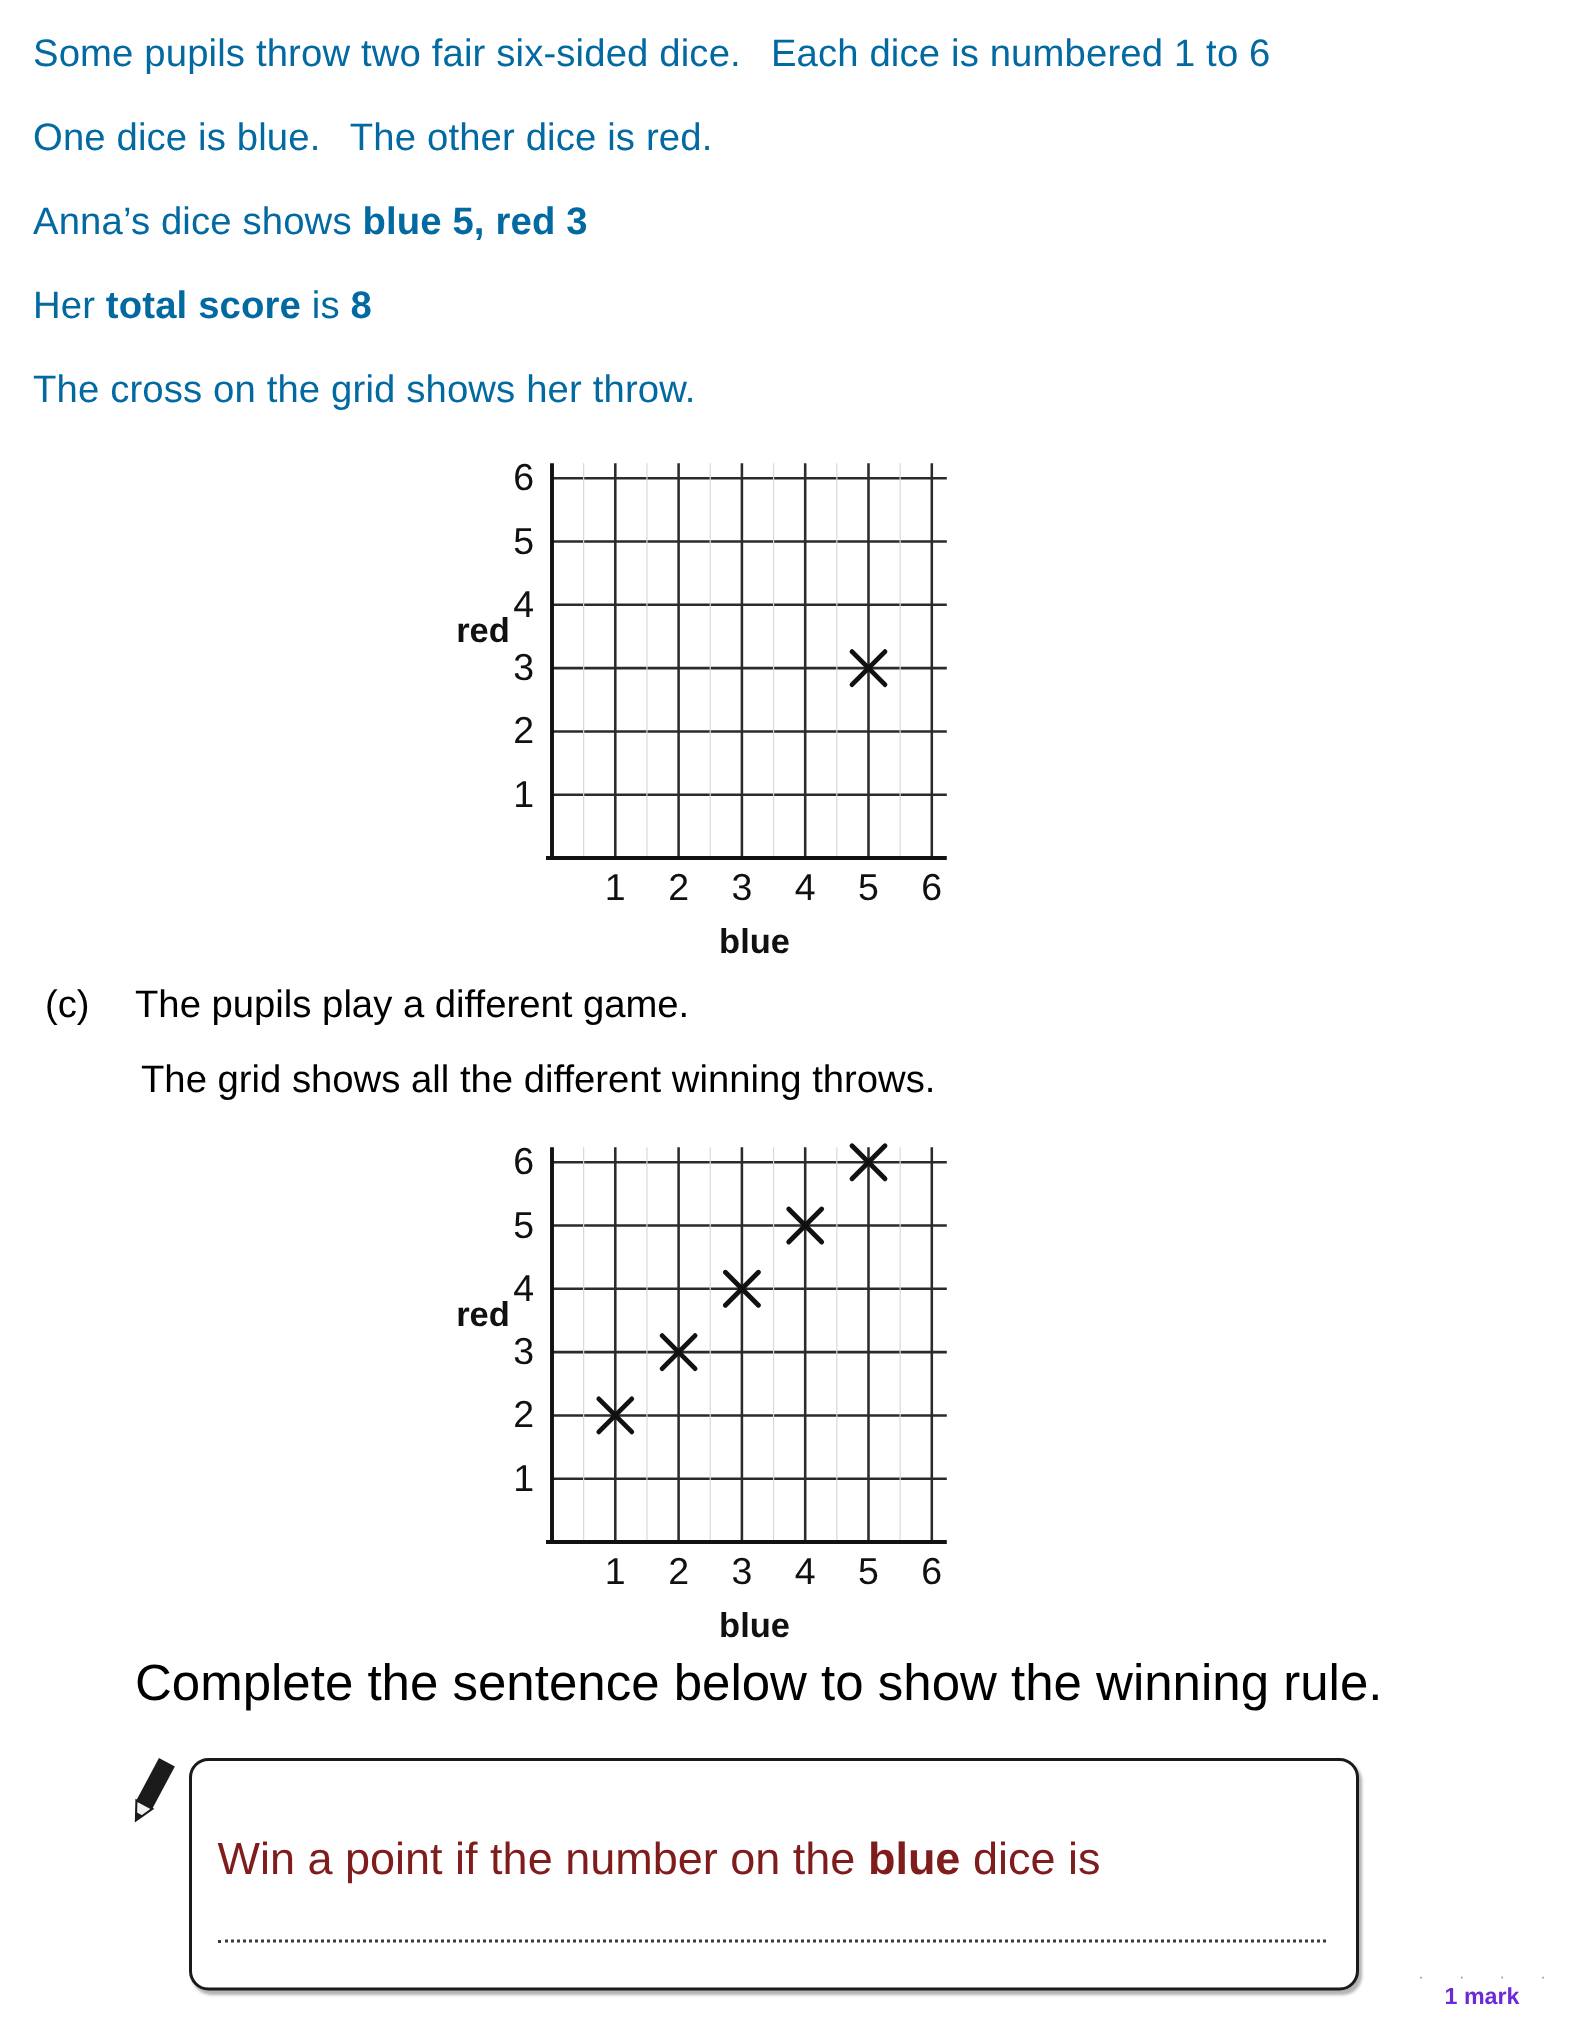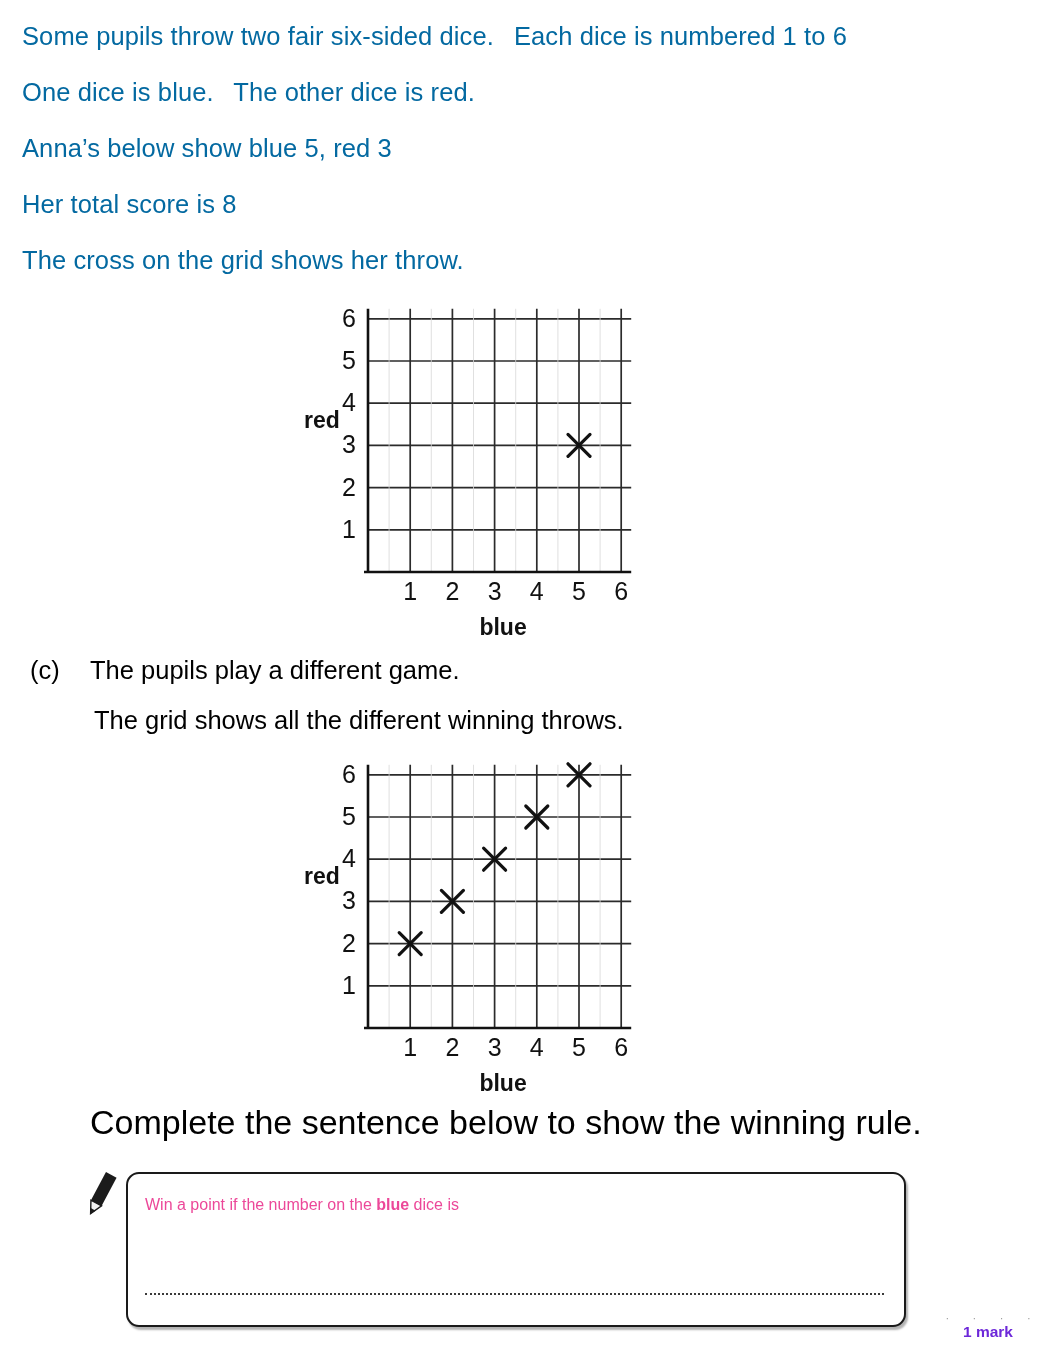--- a/index.html
+++ b/index.html
@@ -24,21 +24,21 @@
     top: 8px;
     width: 1020px;
   }
   .stem-line {
     font-size: 25.5px;
     line-height: 56px;
     letter-spacing: 0.1px;
     white-space: nowrap;
     color: #0369a1;
   }
-  .stem-line b { font-weight: 400; }
+  .stem-line b { font-weight: 700; }
 
   
   .part-c {
     position: absolute;
     left: 30px;
     top: 645px;
     width: 1000px;
   }
   .part-c-row {
     display: flex;
@@ -102,23 +102,24 @@
     color: #111;
     white-space: nowrap;
   }
   .answer-box-body {
     flex: 1 1 auto;
     position: relative;
     padding: 22px 0 0 17px;
     box-sizing: border-box;
   }
   .answer-prompt {
-    font-size: 16px;
-    white-space: nowrap;
-    color: #ec4899;
+    font-size: 30px;
+    white-space: nowrap;
+    color: #7f1d1d;
+    margin-top: 27px;
   }
   .answer-prompt b { font-weight: 700; }
   .answer-dots {
     position: absolute;
     left: 17px;
     right: 20px;
     bottom: 30px;
     border-bottom: 2.5px dotted #3a3a3a;
     height: 0;
   }
@@ -153,21 +154,21 @@
     color: #6d28d9;
     line-height: 18px;
   }
 </style>
 </head>
 <body>
 
 <div class="stem">
   <div class="stem-line">Some pupils throw two fair six-sided dice.  Each dice is numbered 1 to 6</div>
   <div class="stem-line">One dice is blue.  The other dice is red.</div>
-  <div class="stem-line"><span>Anna’s below show </span><b>blue 5, red 3</b></div>
+  <div class="stem-line"><span>Anna’s dice shows </span><b>blue 5, red 3</b></div>
   <div class="stem-line"><span>Her </span><b>total score</b><span> is </span><b>8</b></div>
   <div class="stem-line">The cross on the grid shows her throw.</div>
 </div>
 
 <div class="graph" id="graph-0" style="left:268px; top:292px;">
     <svg width="400" height="345" viewBox="0 0 400 345">
       <line x1="142.2" y1="16.799999999999983" x2="142.2" y2="280" stroke="#2b2b2b" stroke-width="1.7"></line>
       <line x1="184.4" y1="16.799999999999983" x2="184.4" y2="280" stroke="#2b2b2b" stroke-width="1.7"></line>
       <line x1="226.60000000000002" y1="16.799999999999983" x2="226.60000000000002" y2="280" stroke="#2b2b2b" stroke-width="1.7"></line>
       <line x1="268.8" y1="16.799999999999983" x2="268.8" y2="280" stroke="#2b2b2b" stroke-width="1.7"></line>

